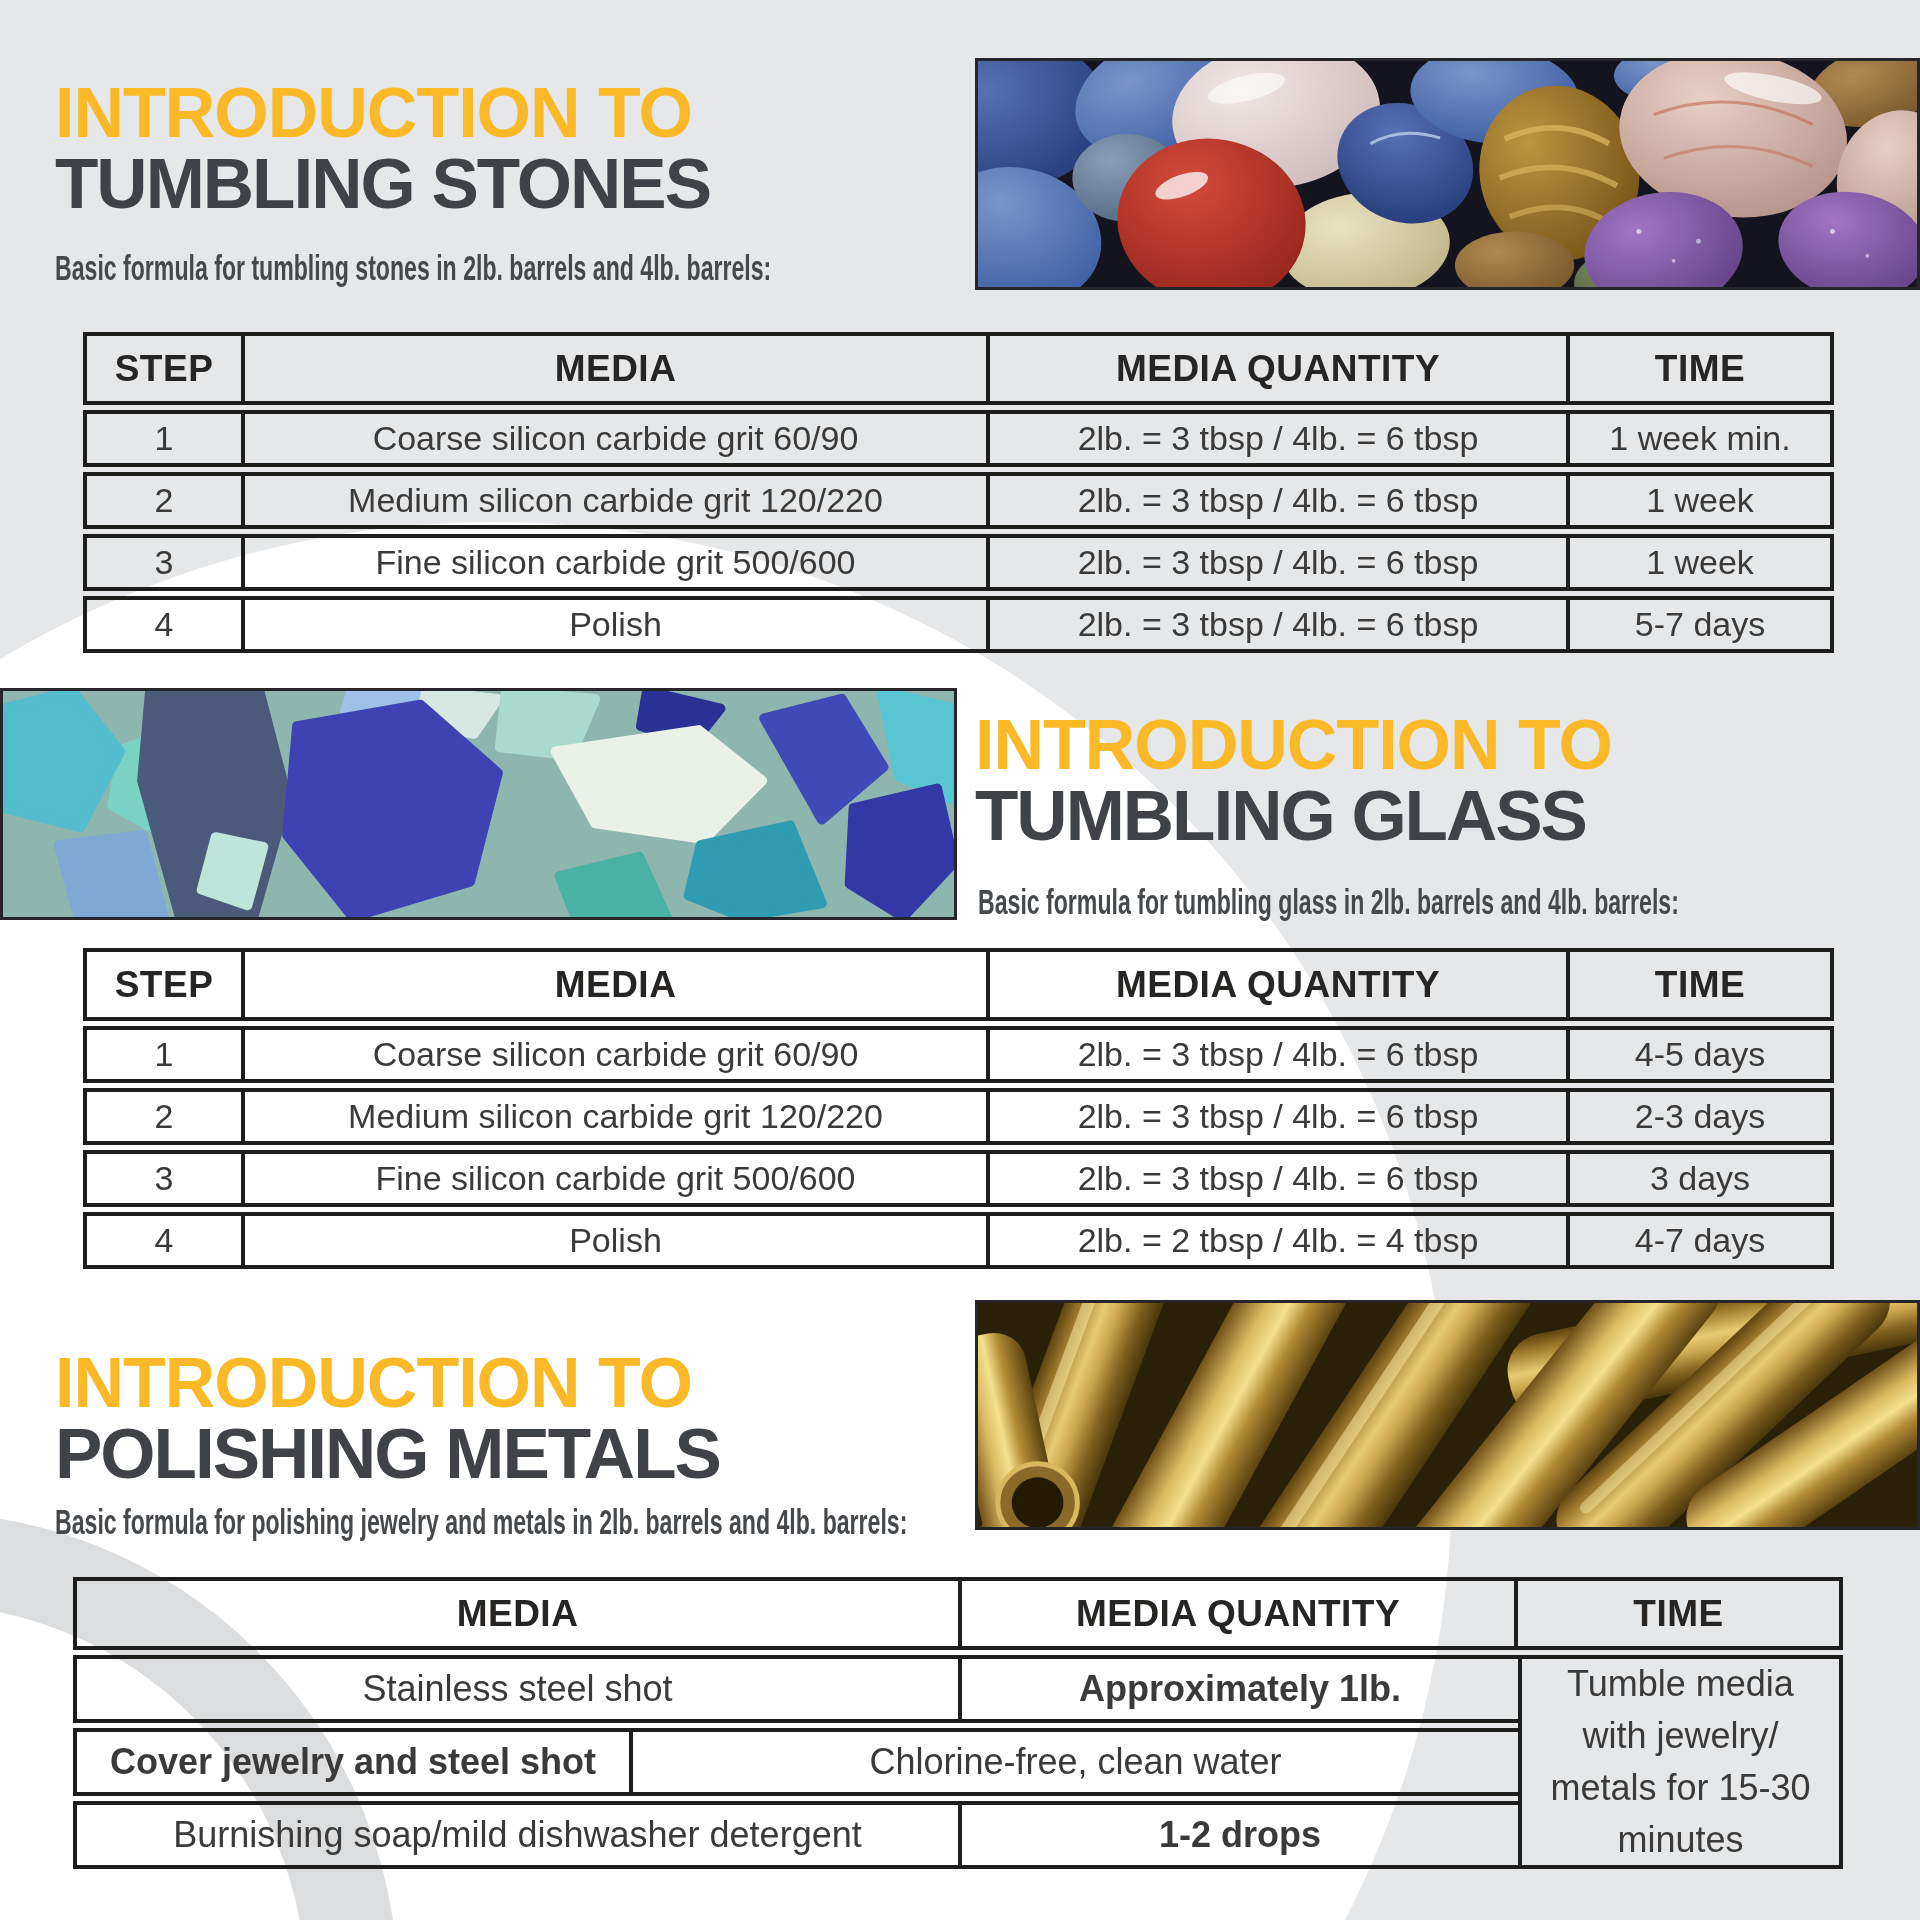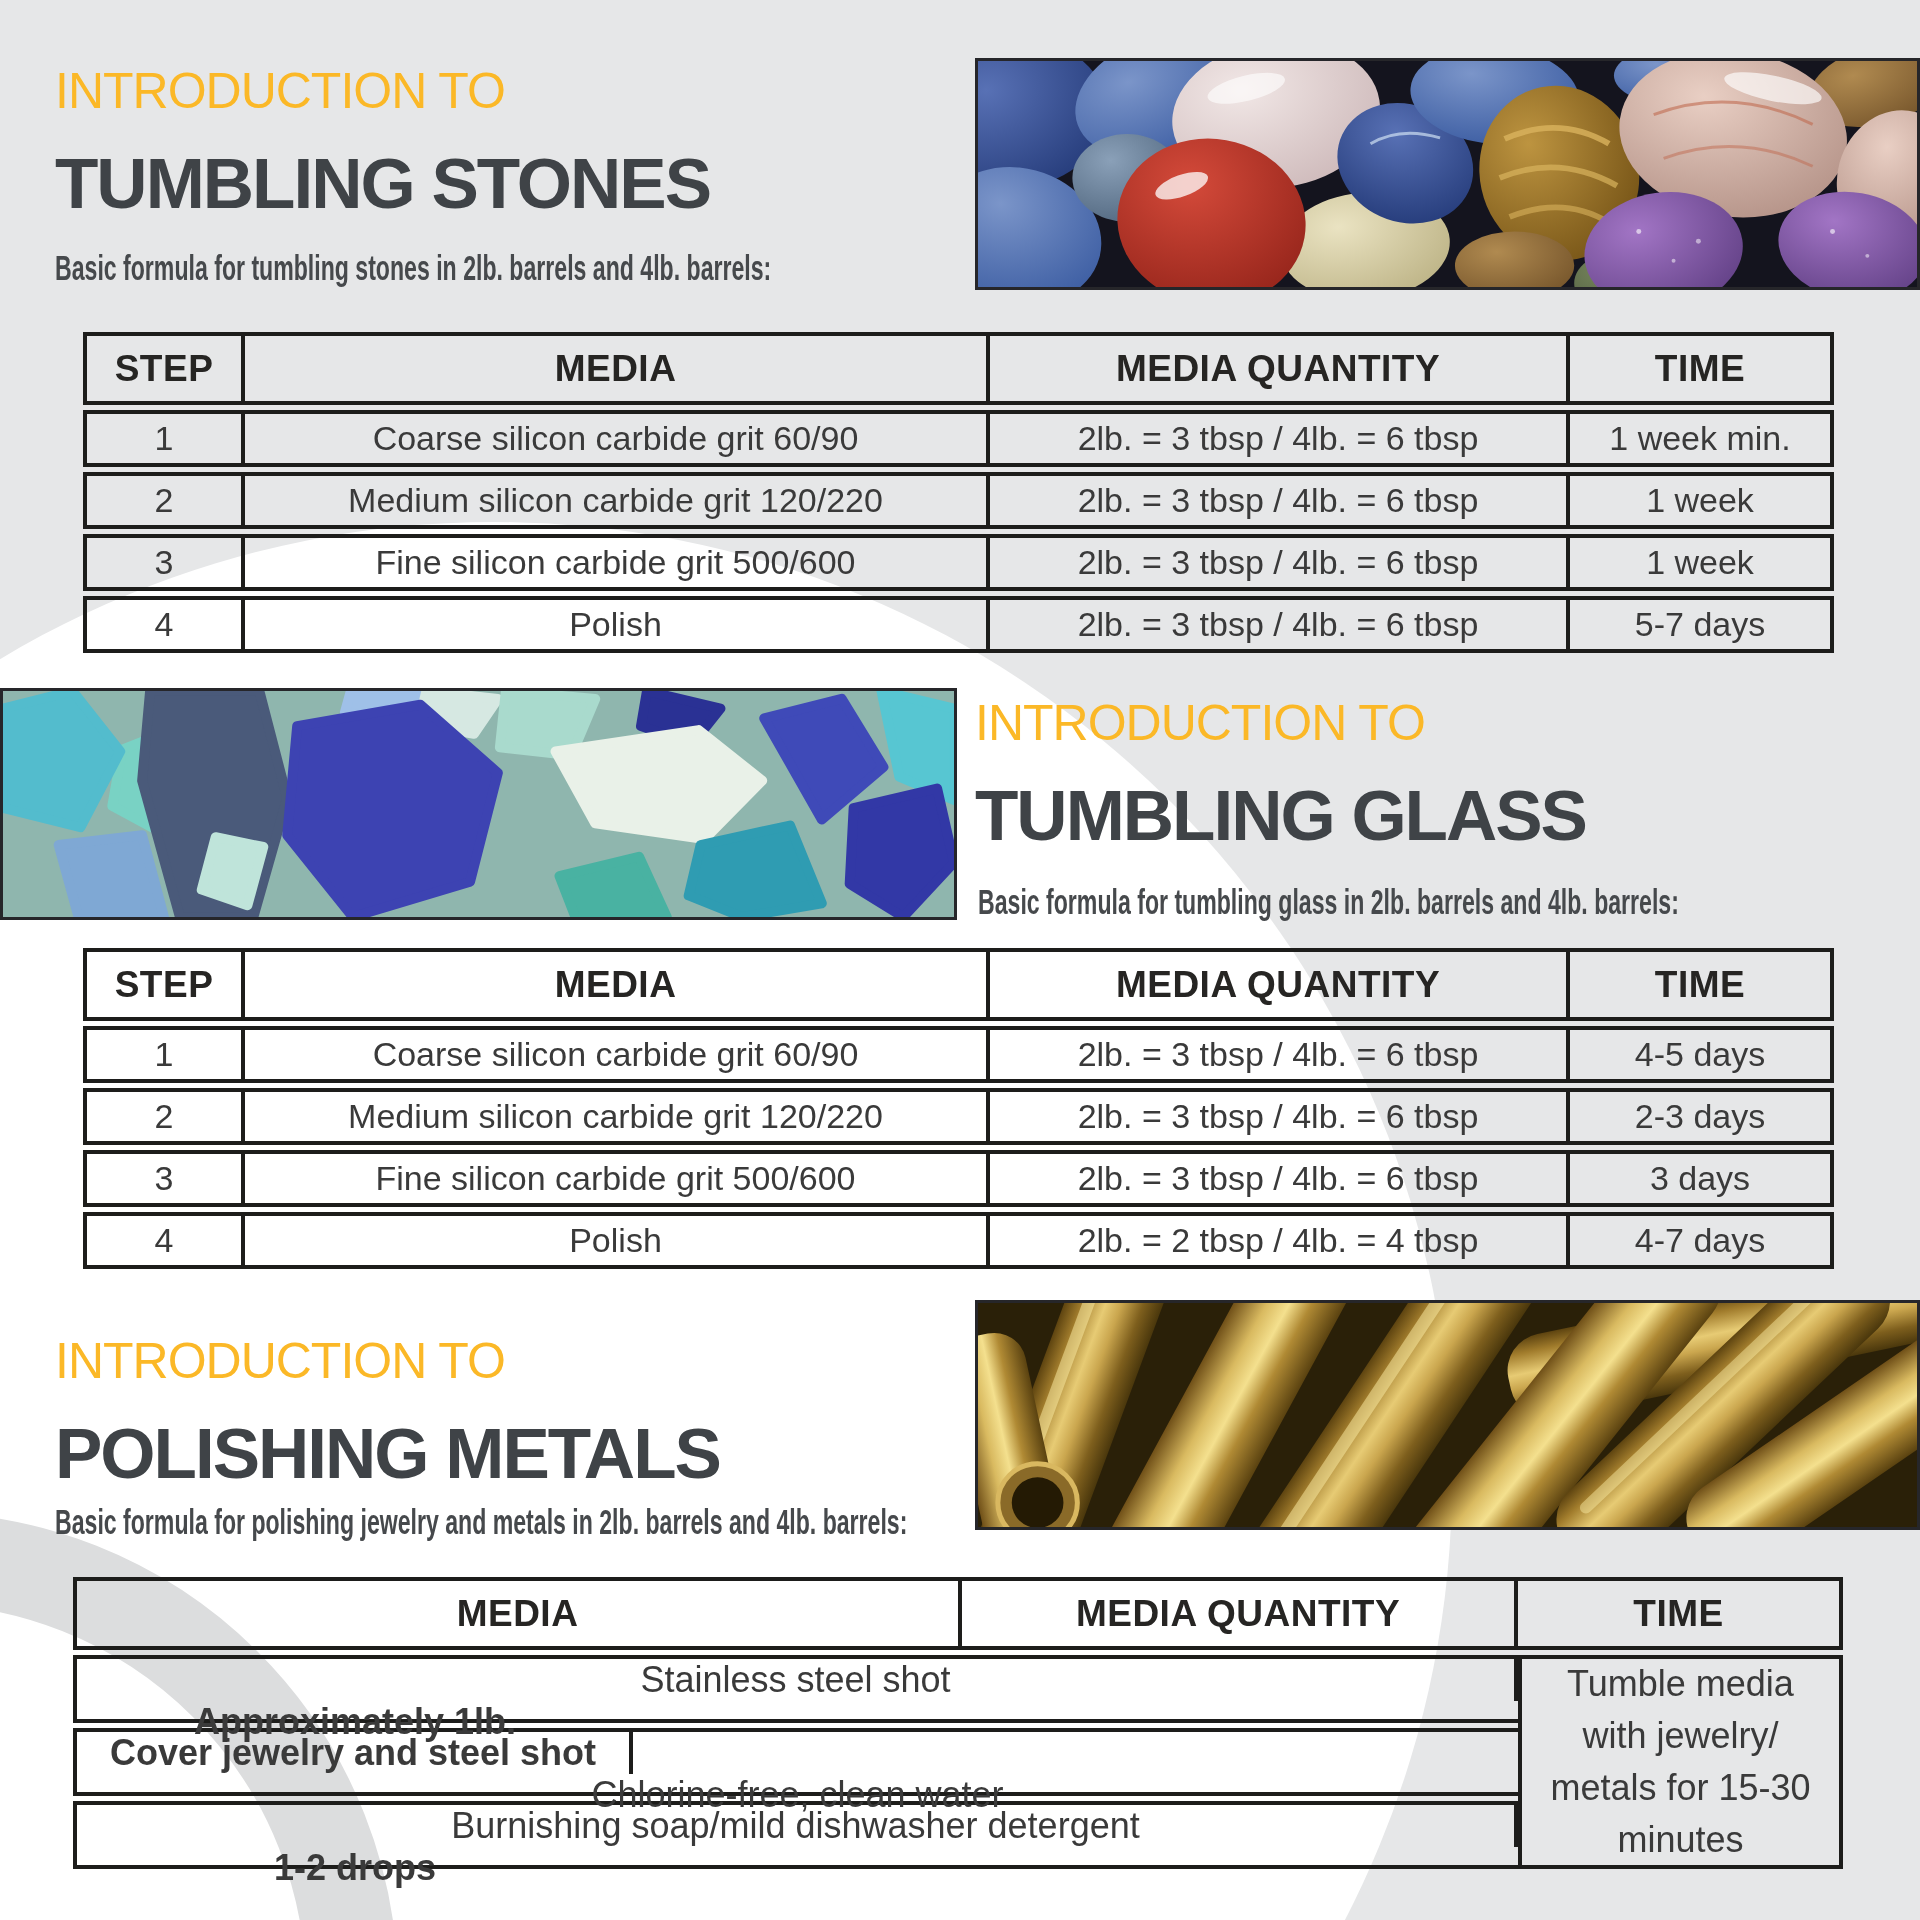--- a/index.html
+++ b/index.html
@@ -10,22 +10,22 @@
     --line:#1D1D1B;
     --celltext:#3A3A3A;
     --headtext:#262523;
   }
   html,body{margin:0;padding:0;background:#cfd0d1;}
   #page{position:relative;width:1920px;height:1920px;background:var(--bg);
         overflow:hidden;font-family:"Liberation Sans","DejaVu Sans",sans-serif;}
   #bg-decor{position:absolute;left:0;top:0;z-index:0;}
   .img-block{position:absolute;z-index:2;border:3px solid #26262a;box-sizing:border-box;}
   .img-block svg{display:block;}
-  .title-top{position:absolute;z-index:3;font-weight:400;font-size:50px;line-height:1;
-             color:var(--yellow);letter-spacing:-1px;white-space:nowrap;}
+  .title-top{position:absolute;z-index:3;font-weight:700;font-size:70px;line-height:1;
+             color:var(--yellow);letter-spacing:-1px;white-space:nowrap;margin-top:12px;}
   .title-main{position:absolute;z-index:3;font-weight:900;font-size:71px;line-height:1;
               color:var(--dark);letter-spacing:-2px;white-space:nowrap;}
   .subtitle{position:absolute;z-index:3;font-weight:bold;font-size:35px;line-height:1;
             color:var(--sub);white-space:nowrap;transform:scaleX(.66);transform-origin:0 0;}
   .dtable{position:absolute;z-index:3;}
   .trow{display:flex;align-items:stretch;border:4px solid var(--line);
         box-sizing:border-box;margin-bottom:5px;background:transparent;}
   .cell{display:flex;align-items:center;justify-content:center;text-align:center;
         border-right:4px solid var(--line);box-sizing:border-box;
         font-size:34px;color:var(--celltext);padding:0 18px;}
@@ -38,21 +38,21 @@
   .t12 .c-qty{width:580px;flex:0 0 auto;}
   .t12 .c-time{width:260px;flex:0 0 auto;}
   
   .t3{width:1770px;}
   .t3 .trow.head{height:73px;}
   .t3 .c3-media{flex:1 1 auto;}
   .t3 .c3-qty{width:556px;flex:0 0 auto;font-weight:bold;}
   .t3 .c3-time{width:321px;flex:0 0 auto;}
   .t3body{display:flex;align-items:flex-start;}
   .t3left{width:1449px;flex:0 0 auto;}
-  .t3left .trow{height:68px;flex-direction:column;}
+  .t3left .trow{height:68px;}
   .t3left .cell{font-size:36px;}
   .t3timebox{width:325px;height:214px;margin-left:-4px;border:4px solid var(--line);
              box-sizing:border-box;display:flex;align-items:center;justify-content:center;
              text-align:center;font-size:36px;line-height:1.45;color:var(--celltext);
              padding:0 18px;background:transparent;}
 </style>
 </head>
 <body>
 
 <div id="page">

